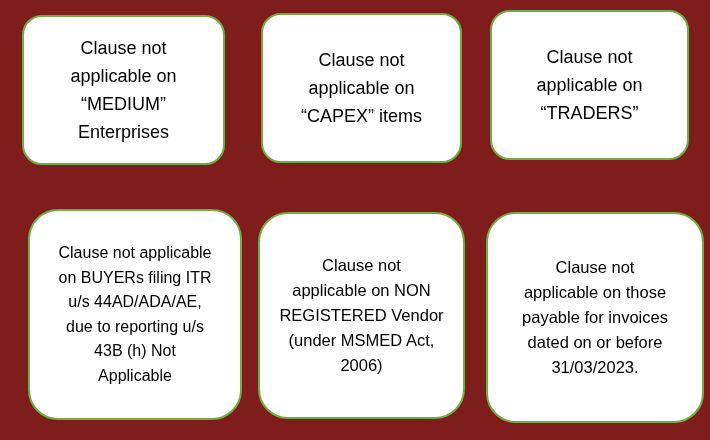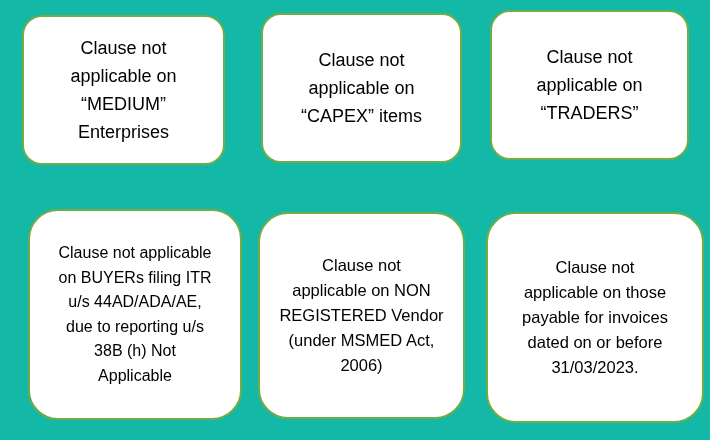--- a/index.html
+++ b/index.html
@@ -4,21 +4,21 @@
 <style>
   html, body {
     margin: 0;
     padding: 0;
     background: #ffffff;
   }
   .canvas {
     position: relative;
     width: 710px;
     height: 440px;
-    background: #14b8a6;
+    background: #7f1d1d;
     font-family: "Liberation Sans", sans-serif;
     color: var(--text-color, #000000);
     overflow: hidden;
   }
   .shape-box {
     position: absolute;
     box-sizing: border-box;
     border: 2px solid var(--border-color, #70AD47);
     background: #ffffff;
     display: flex;
@@ -76,21 +76,21 @@
     <div class="box-text">Clause not
 applicable on
 “TRADERS”</div>
   </div>
 
   <div class="shape-box row-bottom" id="box-buyers">
     <div class="box-text">Clause not applicable
 on BUYERs filing ITR
 u/s 44AD/ADA/AE,
 due to reporting u/s
-38B (h) Not
+43B (h) Not
 Applicable</div>
   </div>
 
   <div class="shape-box row-bottom" id="box-vendor">
     <div class="box-text">Clause not
 applicable on NON
 REGISTERED Vendor
 (under MSMED Act,
 2006)</div>
   </div>

